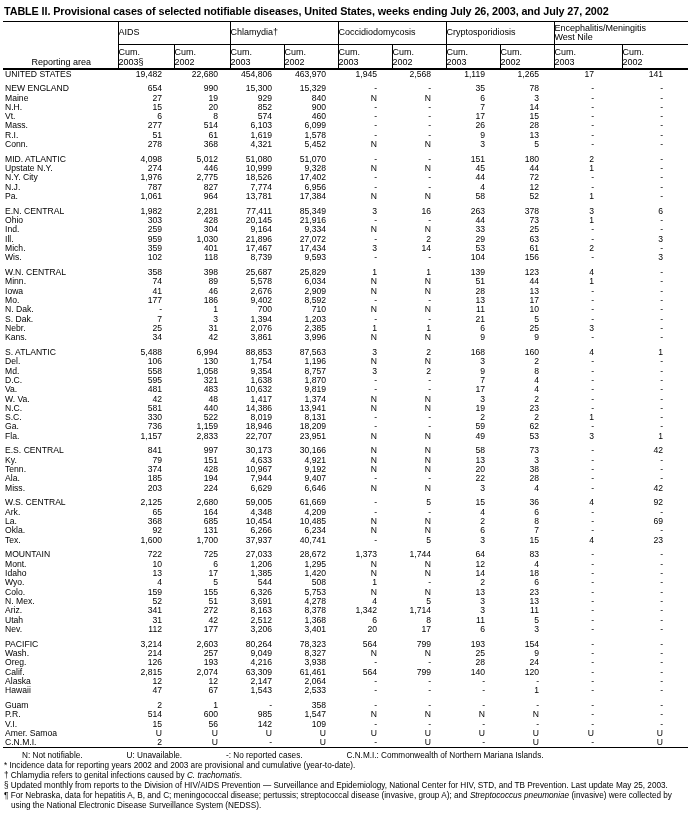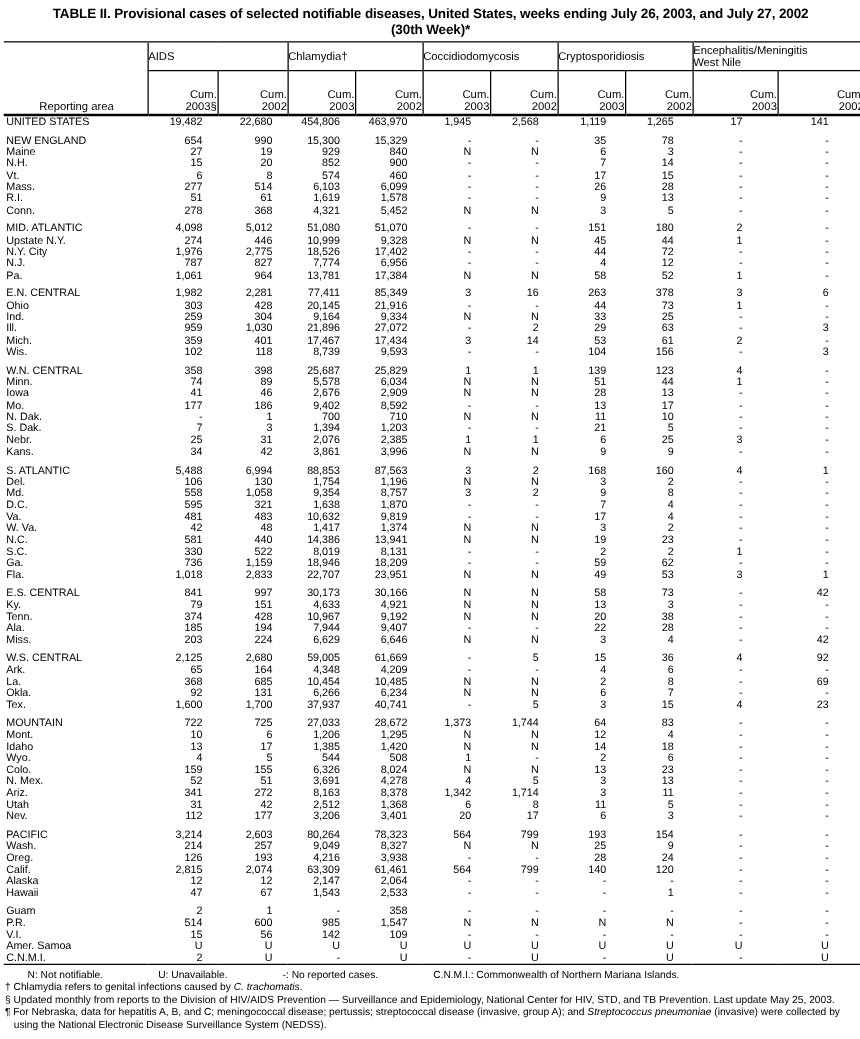--- a/index.html
+++ b/index.html
@@ -4,21 +4,21 @@
 <style>
   html, body { margin: 0; padding: 0; }
   body {
     width: 688px; height: 831px;
     background: #ffffff; color: #000000;
     font-family: "Liberation Sans", sans-serif;
     overflow: hidden;
   }
   .page { padding: 3px 3px 0 3px; }
 
-  .title-block { margin: 2px 0 3px 1px; text-align: center; }
+  .title-block { margin: 2px 0 3px 1px; }
   .title-line { font-size: 10.8px; font-weight: bold; line-height: 12.5px; letter-spacing: -0.1px; }
 
   table.main {
     border-collapse: collapse;
     table-layout: fixed;
     width: 682px;
   }
   th, td { margin: 0; overflow: hidden; }
 
   .th-area {
@@ -34,24 +34,24 @@
     border-bottom: 1px solid #000;
     border-left: 1px solid #000;
     text-align: left; vertical-align: middle;
     font-size: 9px; font-weight: normal;
     white-space: pre-line; line-height: 9.5px;
     padding: 2px 0 1px 0;
   }
   .th-sub {
     border-bottom: 2.2px solid #000;
     border-left: 1px solid #000;
-    text-align: right; vertical-align: middle;
+    text-align: left; vertical-align: middle;
     font-size: 9px; font-weight: normal;
     white-space: pre-line; line-height: 10px;
-    padding: 13px 0 1px 0;
+    padding: 2px 0 1px 0;
   }
 
   td { font-size: 8.6px; line-height: 9.3px; padding: 0; white-space: nowrap; }
   .td-area { text-align: left; padding-left: 2px; }
   .td-num { text-align: right; padding-right: 12px; }
   td.col5, td.col6, td.col7, td.col8 { padding-right: 15px; }
   td.col9, td.col10 { padding-right: 28px; }
   .gap-row td { height: 5.5px; line-height: 5.5px; }
   tbody tr:last-child td { border-bottom: 1.8px solid #000; }
 
@@ -60,21 +60,20 @@
   .legend span:last-child { margin-right: 0; }
   .note { padding-left: 7px; text-indent: -7px; }
   .italic { font-style: italic; text-align: center; }
 </style>
 </head>
 <body>
 
 <div class="page">
   <div class="title-block">
     <div class="title-line">TABLE II. Provisional cases of selected notifiable diseases, United States, weeks ending July 26, 2003, and July 27, 2002</div>
-    <div class="title-line">(30th Week)*</div>
   </div>
 
   <table class="main">
       <colgroup>
         <col style="width: 115px;">
         <col style="width: 56px;">
         <col style="width: 56px;">
         <col style="width: 54px;">
         <col style="width: 54px;">
         <col style="width: 54px;">
@@ -596,21 +595,21 @@
           <td class="td-num col4">18,209</td>
           <td class="td-num col5">-</td>
           <td class="td-num col6">-</td>
           <td class="td-num col7">59</td>
           <td class="td-num col8">62</td>
           <td class="td-num col9">-</td>
           <td class="td-num col10">-</td>
         </tr>
         <tr>
           <td class="td-area">Fla.</td>
-          <td class="td-num col1">1,018</td>
+          <td class="td-num col1">1,157</td>
           <td class="td-num col2">2,833</td>
           <td class="td-num col3">22,707</td>
           <td class="td-num col4">23,951</td>
           <td class="td-num col5">N</td>
           <td class="td-num col6">N</td>
           <td class="td-num col7">49</td>
           <td class="td-num col8">53</td>
           <td class="td-num col9">3</td>
           <td class="td-num col10">1</td>
         </tr>
@@ -803,21 +802,21 @@
           <td class="td-num col7">2</td>
           <td class="td-num col8">6</td>
           <td class="td-num col9">-</td>
           <td class="td-num col10">-</td>
         </tr>
         <tr>
           <td class="td-area">Colo.</td>
           <td class="td-num col1">159</td>
           <td class="td-num col2">155</td>
           <td class="td-num col3">6,326</td>
-          <td class="td-num col4">8,024</td>
+          <td class="td-num col4">5,753</td>
           <td class="td-num col5">N</td>
           <td class="td-num col6">N</td>
           <td class="td-num col7">13</td>
           <td class="td-num col8">23</td>
           <td class="td-num col9">-</td>
           <td class="td-num col10">-</td>
         </tr>
         <tr>
           <td class="td-area">N. Mex.</td>
           <td class="td-num col1">52</td>
@@ -1018,18 +1017,19 @@
           <td class="td-num col8">U</td>
           <td class="td-num col9">-</td>
           <td class="td-num col10">U</td>
         </tr>
       </tbody>
     </table>
 
   <div class="footnotes">
     <div class="legend"><span>N: Not notifiable.</span><span>U: Unavailable.</span><span>-: No reported cases.</span><span>C.N.M.I.: Commonwealth of Northern Mariana Islands.</span></div>
     <div id="note-list">
+        <div class="note"><span class="">* Incidence data for reporting years 2002 and 2003 are provisional and cumulative (year-to-date).</span></div>
         <div class="note"><span class="">† Chlamydia refers to genital infections caused by </span><span class="italic">C. trachomatis</span><span class="">.</span></div>
         <div class="note"><span class="">§ Updated monthly from reports to the Division of HIV/AIDS Prevention — Surveillance and Epidemiology, National Center for HIV, STD, and TB Prevention. Last update May 25, 2003.</span></div>
         <div class="note"><span class="">¶ For Nebraska, data for hepatitis A, B, and C; meningococcal disease; pertussis; streptococcal disease (invasive, group A); and </span><span class="italic">Streptococcus pneumoniae</span><span class=""> (invasive) were collected by using the National Electronic Disease Surveillance System (NEDSS).</span></div>
       </div>
   </div>
 </div>
 
 </body></html>

